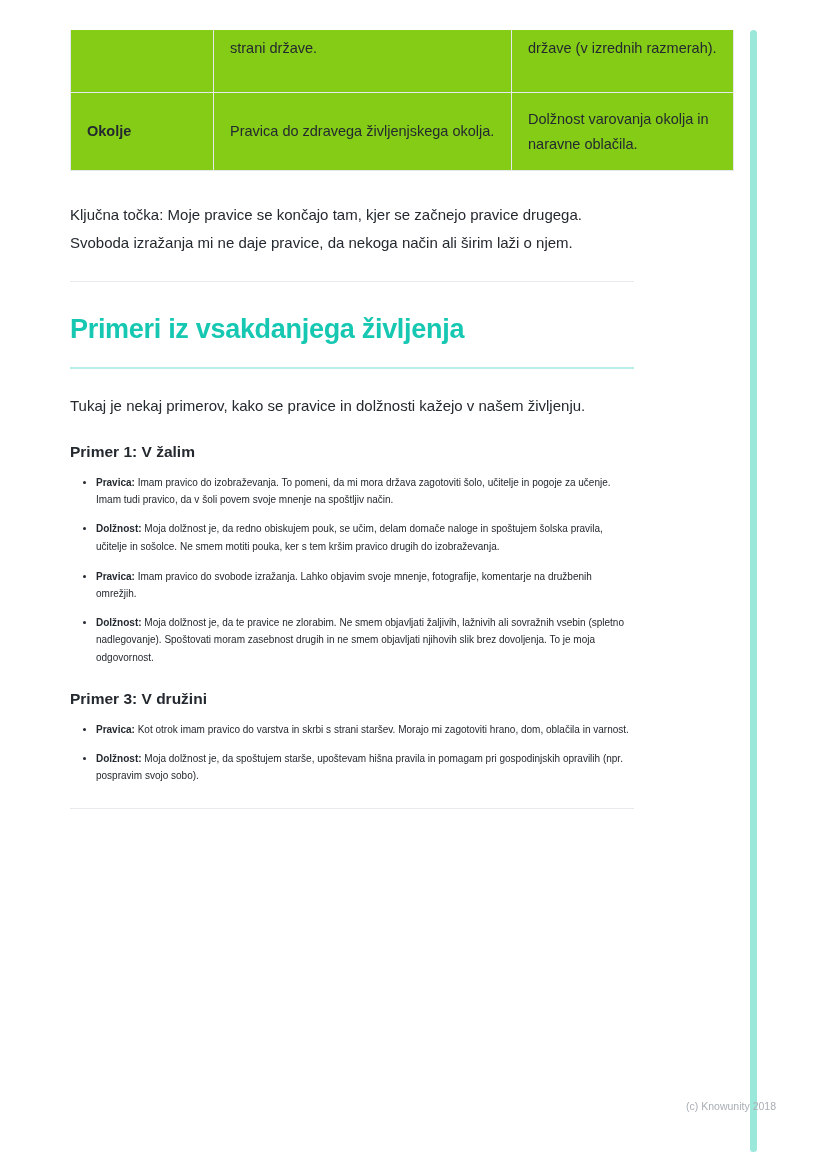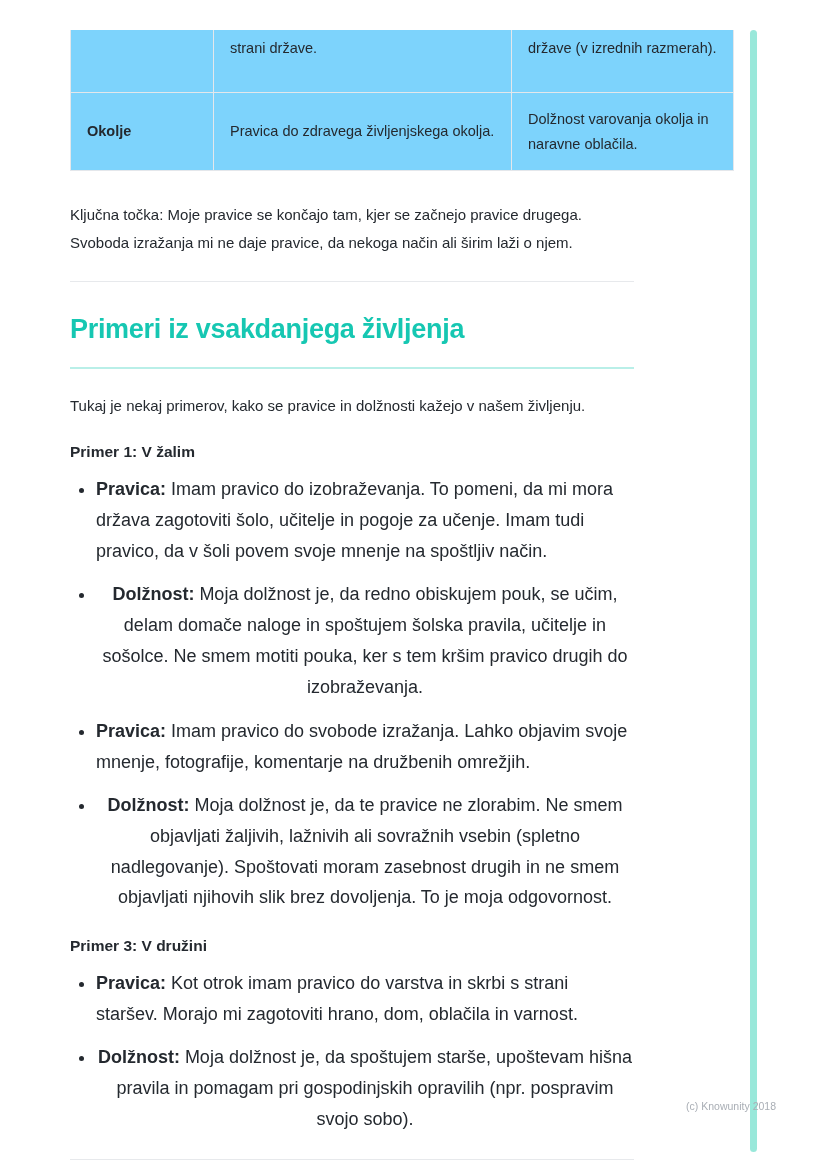--- a/index.html
+++ b/index.html
@@ -18,21 +18,21 @@
   .content {
     position: absolute;
     left: 70px;
     top: 30px;
     width: 564px;
   }
   
   table.doc-table {
     border-collapse: collapse;
     width: 564px;
-    background: #7dd3fc;
+    background: #84cc16;
     table-layout: fixed;
   }
   table.doc-table td {
     border: 1px solid #e4e7eb;
     padding: 14px 16px;
     font-size: 14.5px;
     line-height: 1.7;
     vertical-align: middle;
     word-wrap: break-word;
   }
@@ -74,25 +74,25 @@
   h3.example-heading {
     margin: 24px 0 0;
     font-size: 15.5px;
     font-weight: bold;
   }
   ul.example-list {
     margin: 13px 0 0;
     padding-left: 26px;
   }
   ul.example-list li {
-    font-size: 18px;
+    font-size: 10px;
     line-height: 1.72;
     margin-bottom: 12px;
   }
-  ul.example-list li:last-child { margin-bottom: 0; text-align: center; }
+  ul.example-list li:last-child { margin-bottom: 0; }
   
   .footer {
     position: absolute;
     right: 52px;
     top: 1100px;
     font-size: 10.5px;
     color: #a9aeb5;
     z-index: 2;
   }
   .scroll-indicator {

